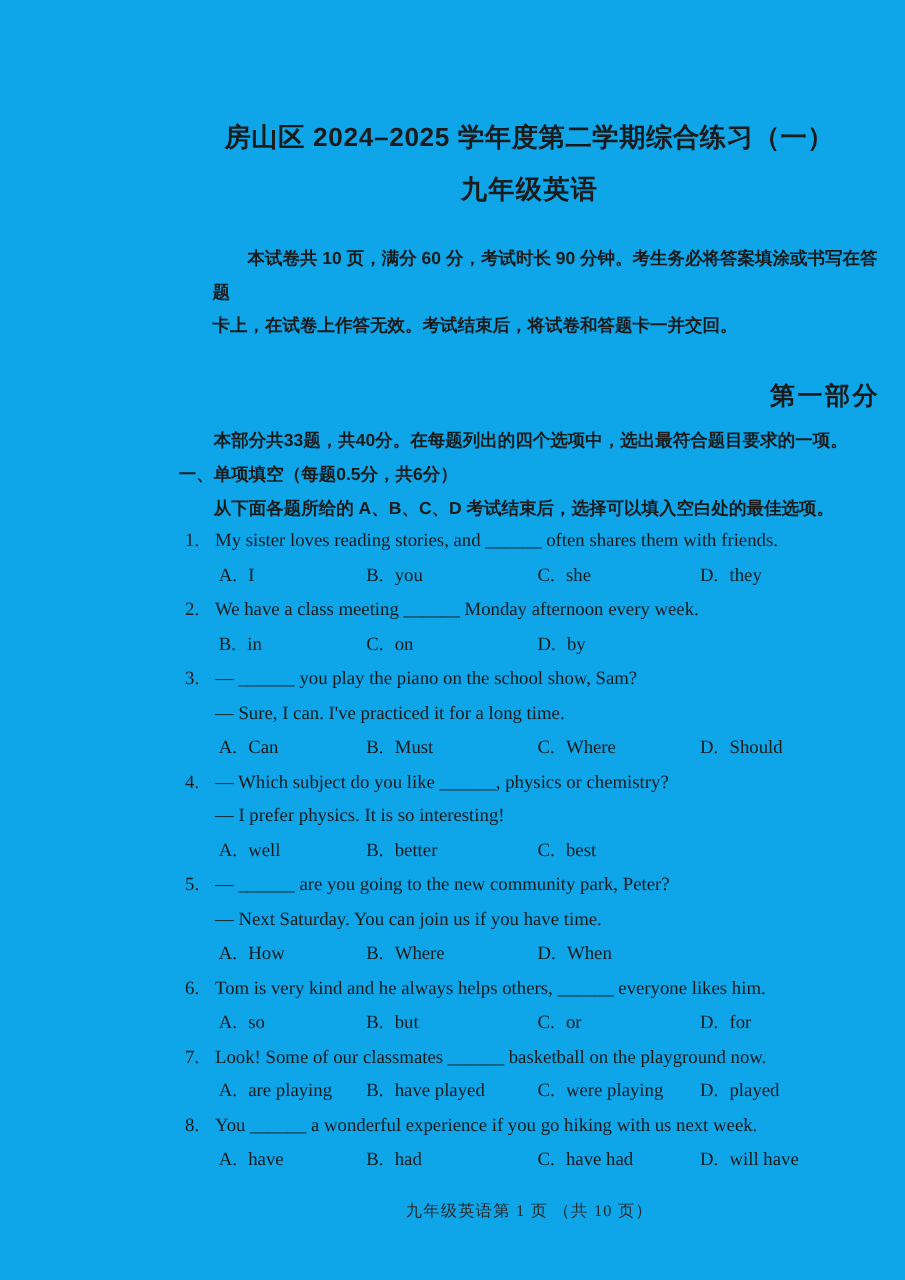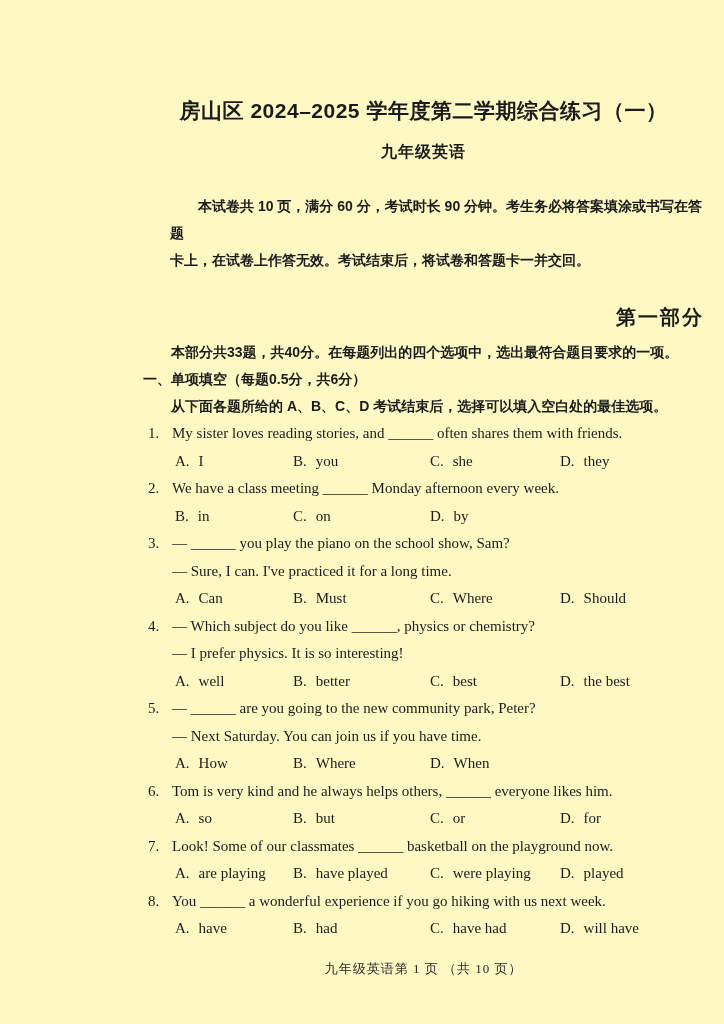--- a/index.html
+++ b/index.html
@@ -6,37 +6,37 @@
   body {
     width:724px; height:1024px;
     background:#e9e9e7;
     font-family:"Liberation Sans", sans-serif;
     color:#1b1b1b;
     overflow:hidden;
   }
   .sheet {
     position:relative;
     width:724px; height:1024px;
-    background:#fef9c3;
+    background:#0ea5e9;
     box-sizing:border-box;
     padding-top:96px;
     overflow:hidden;
   }
   .content {
     margin-left:143px;
     width:561px;
   }
   .doc-title {
     font-size:21px; font-weight:700;
     text-align:center; line-height:30px;
     letter-spacing:0.5px;
     white-space:nowrap;
   }
   .doc-subtitle {
-    font-size:16px; font-weight:700;
+    font-size:21px; font-weight:700;
     text-align:center; line-height:30px;
     margin-top:11px;
     letter-spacing:1px;
   }
   .notice { margin-top:26px; font-size:14px; font-weight:700; line-height:27px;margin-left:27px; }
   .notice .indent { text-indent:2em; }
   .part-heading {
     margin-top:28px;
     font-size:20px; font-weight:700;
     text-align:right; line-height:30px;
@@ -146,21 +146,20 @@
       <span class="q-stem">— Which subject do you like ______, physics or chemistry?</span>
     </div>
     <div class="q-row q-row-2">
       <span class="q-num"></span>
       <span class="q-stem">— I prefer physics. It is so interesting!</span>
     </div>
     <div class="options">
       <span class="opt"><span class="opt-label">A.</span><span>well</span></span>
       <span class="opt"><span class="opt-label">B.</span><span>better</span></span>
       <span class="opt"><span class="opt-label">C.</span><span>best</span></span>
-      <span class="opt"><span class="opt-label">D.</span><span>the best</span></span>
     </div>
   </div>
         <div class="question">
     <div class="q-row">
       <span class="q-num">5.</span>
       <span class="q-stem">— ______ are you going to the new community park, Peter?</span>
     </div>
     <div class="q-row q-row-2">
       <span class="q-num"></span>
       <span class="q-stem">— Next Saturday. You can join us if you have time.</span>

